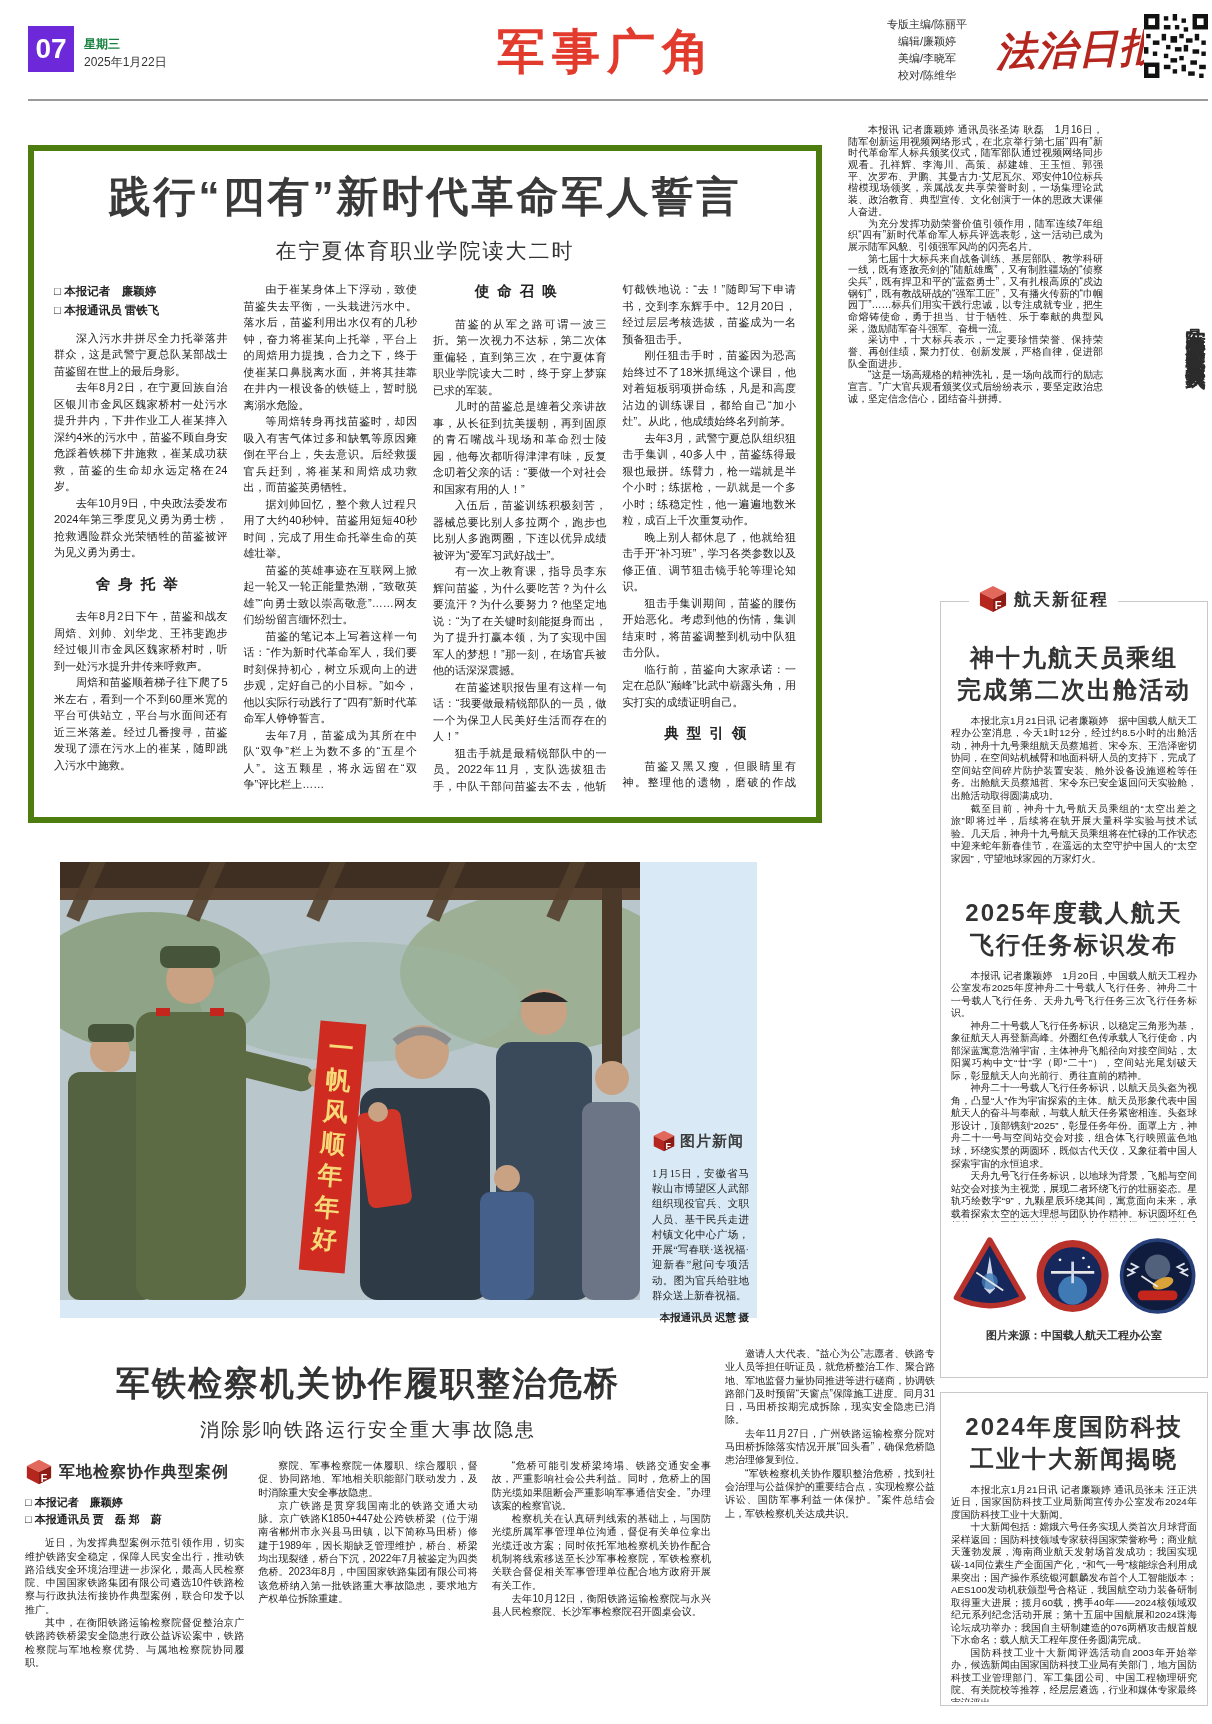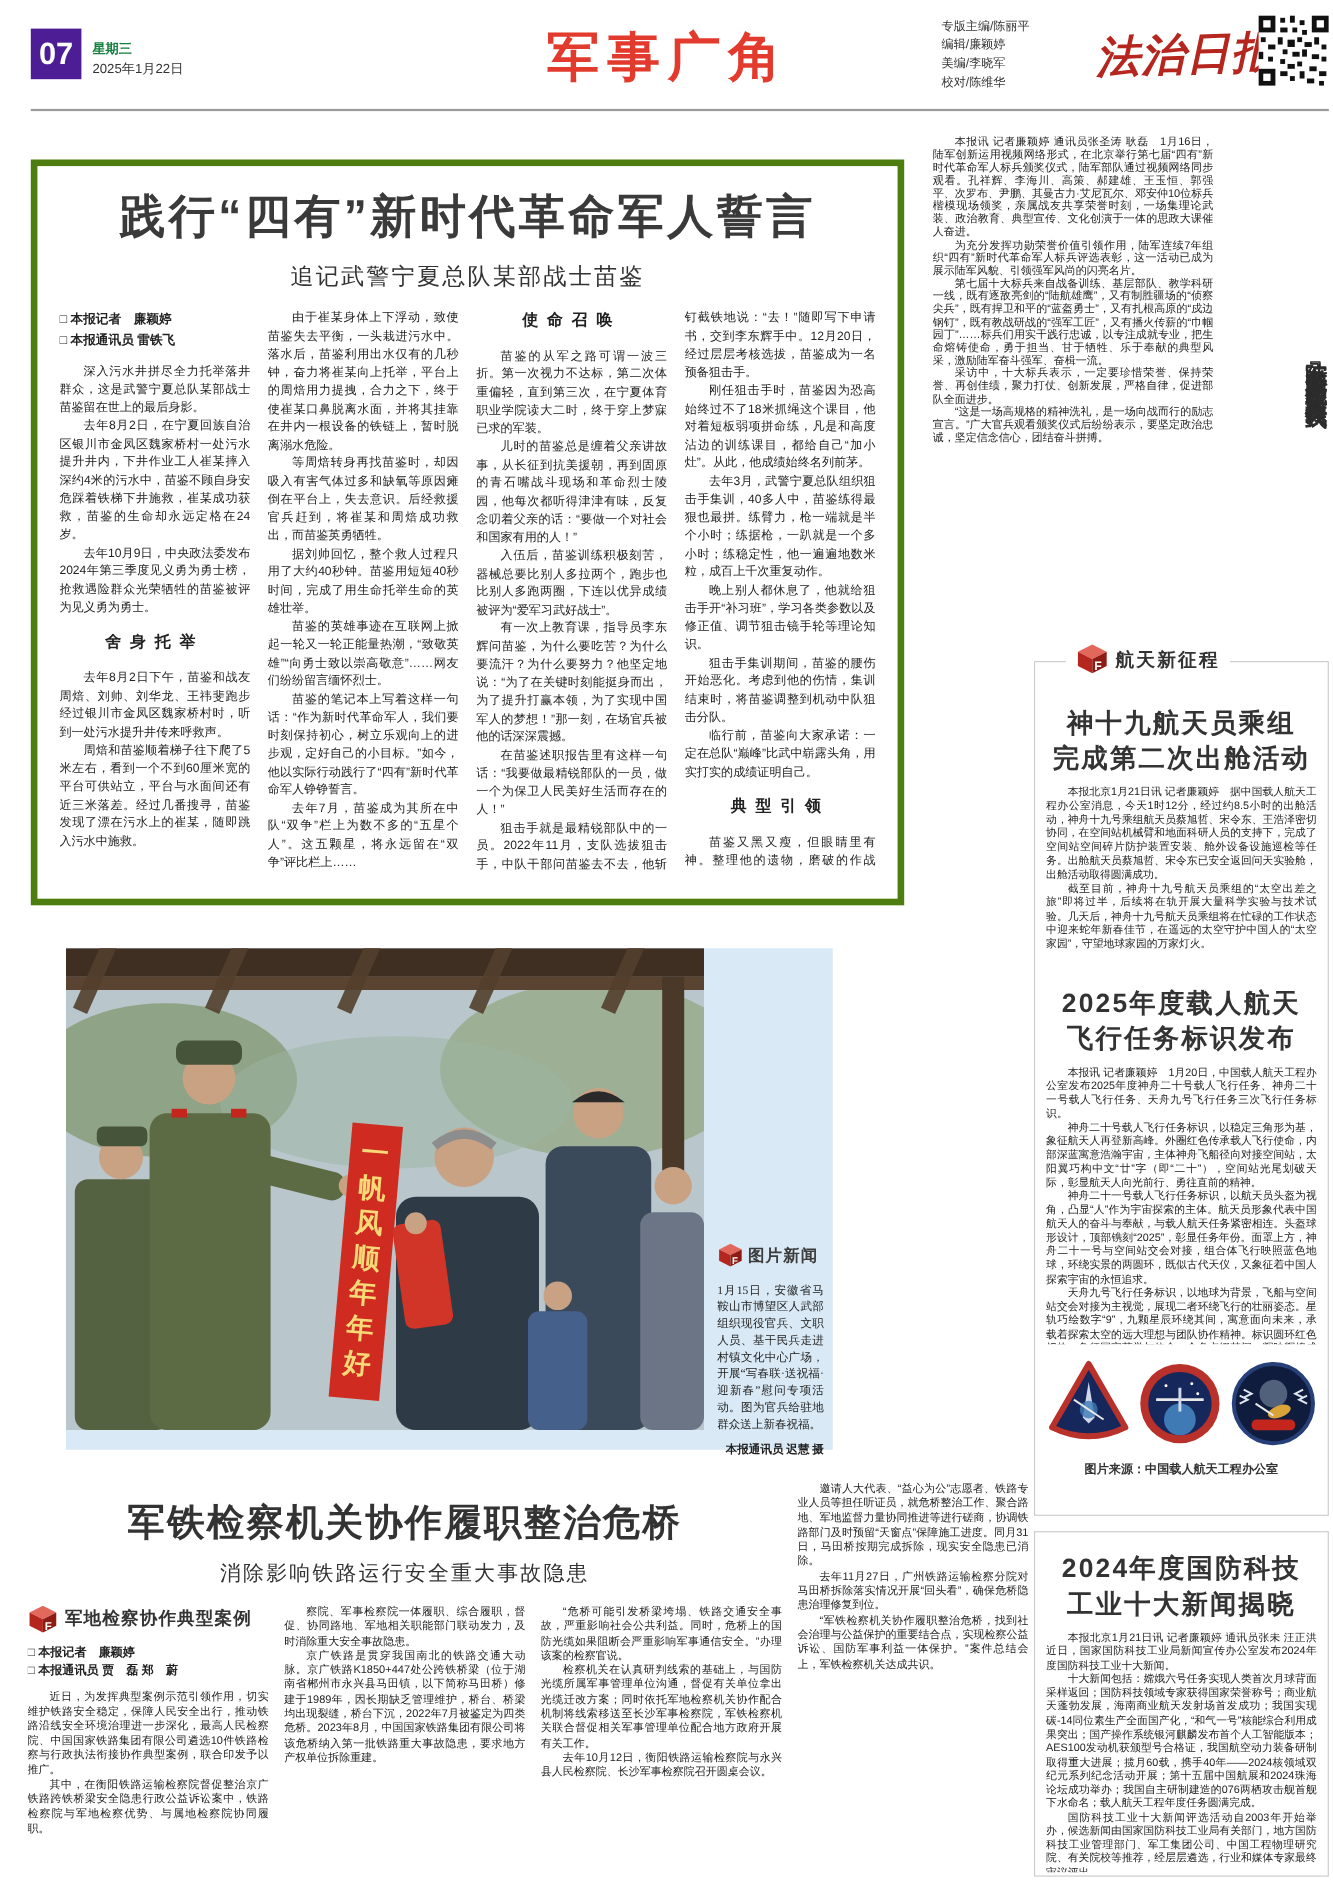--- a/index.html
+++ b/index.html
@@ -1,24 +1,24 @@
 <!DOCTYPE html>
 <html><head>
 <meta charset="utf-8">
 <style>
   html,body{margin:0;padding:0;background:#fff;}
   #page{position:relative;width:1212px;height:1724px;background:#fff;overflow:hidden;
         font-family:"Liberation Sans","DejaVu Sans",sans-serif;color:#222;}
   
-  .pagenum{position:absolute;left:28px;top:26px;width:46px;height:46px;background:#4c1d95;color:#fff;
+  .pagenum{position:absolute;left:28px;top:26px;width:46px;height:46px;background:#6d28d9;color:#fff;
            font-size:28px;font-weight:bold;display:flex;align-items:center;justify-content:center;}
   .weekday{position:absolute;left:84px;top:36px;font-size:12px;font-weight:bold;color:#15803d;}
   .pdate{position:absolute;left:84px;top:54px;font-size:12px;color:#333;}
   .secttitle{position:absolute;left:497px;top:20px;font-size:48px;font-weight:900;color:#e23b2e;letter-spacing:7px;}
-  .credits{position:absolute;left:856px;top:16px;width:142px;text-align:left;font-size:11px;line-height:1.55;color:#333;}
+  .credits{position:absolute;left:856px;top:16px;width:142px;text-align:center;font-size:11px;line-height:1.55;color:#333;}
   .masthead{position:absolute;left:996px;top:22px;font-family:"DejaVu Serif","Liberation Serif",serif;
             font-style:italic;font-weight:bold;font-size:40px;color:#b5261e;transform:rotate(-2deg);letter-spacing:1px;}
   .qr{position:absolute;left:1144px;top:14px;width:64px;height:64px;}
   .hdivider{position:absolute;left:28px;top:99px;width:1180px;height:2px;background:#9a9a9a;}
   
   .mainbox{position:absolute;left:28px;top:145px;width:794px;height:678px;border:6px solid #4d7c0f;
            box-sizing:border-box;padding:18px 20px 14px;}
   .mainhead{font-size:42px;font-weight:bold;color:#3a3a3a;text-align:center;letter-spacing:3px;white-space:nowrap;}
   .maindek{font-size:21px;color:#333;text-align:center;margin-top:12px;letter-spacing:2px;}
   .maincols{margin-top:16px;height:520px;overflow:hidden;column-count:4;column-gap:16px;column-fill:auto;
@@ -123,21 +123,21 @@
       <rect x="20" y="26" width="3" height="2"></rect>
         <rect x="21" y="21" width="3" height="2"></rect>
         <rect x="25" y="23" width="3" height="2"></rect>
       <rect x="25" y="27" width="2" height="2"></rect>
     </g>
   </svg>
   <div class="hdivider"></div>
 
   <div class="mainbox">
     <div class="mainhead">践行“四有”新时代革命军人誓言</div>
-    <div class="maindek">追记武警宁夏总队某部战士苗鉴</div>
+    <div class="maindek">在宁夏体育职业学院读大二时</div>
     <div class="maincols">
         <div class="byline">□ 本报记者　廉颖婷</div>
         <div class="byline mb">□ 本报通讯员 雷铁飞</div>
         <p>深入污水井拼尽全力托举落井群众，这是武警宁夏总队某部战士苗鉴留在世上的最后身影。</p>
         <p>去年8月2日，在宁夏回族自治区银川市金凤区魏家桥村一处污水提升井内，下井作业工人崔某摔入深约4米的污水中，苗鉴不顾自身安危踩着铁梯下井施救，崔某成功获救，苗鉴的生命却永远定格在24岁。</p>
         <p>去年10月9日，中央政法委发布2024年第三季度见义勇为勇士榜，抢救遇险群众光荣牺牲的苗鉴被评为见义勇为勇士。</p>
         <h4 class="colhead">舍身托举</h4>
         <p>去年8月2日下午，苗鉴和战友周焙、刘帅、刘华龙、王祎斐跑步经过银川市金凤区魏家桥村时，听到一处污水提升井传来呼救声。</p>
         <p>周焙和苗鉴顺着梯子往下爬了5米左右，看到一个不到60厘米宽的平台可供站立，平台与水面间还有近三米落差。经过几番搜寻，苗鉴发现了漂在污水上的崔某，随即跳入污水中施救。</p>
         <p>由于崔某身体上下浮动，致使苗鉴失去平衡，一头栽进污水中。落水后，苗鉴利用出水仅有的几秒钟，奋力将崔某向上托举，平台上的周焙用力提拽，合力之下，终于使崔某口鼻脱离水面，并将其挂靠在井内一根设备的铁链上，暂时脱离溺水危险。</p>

